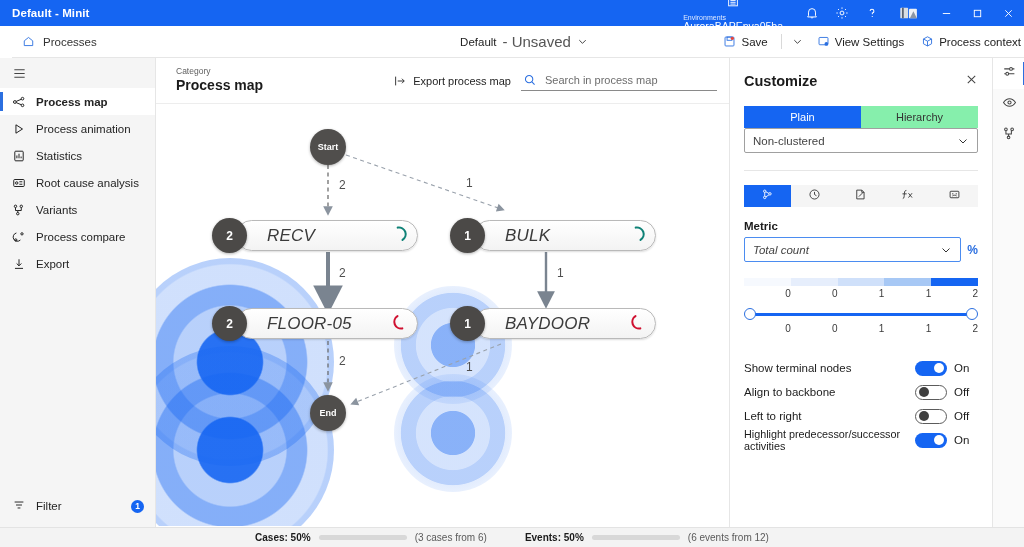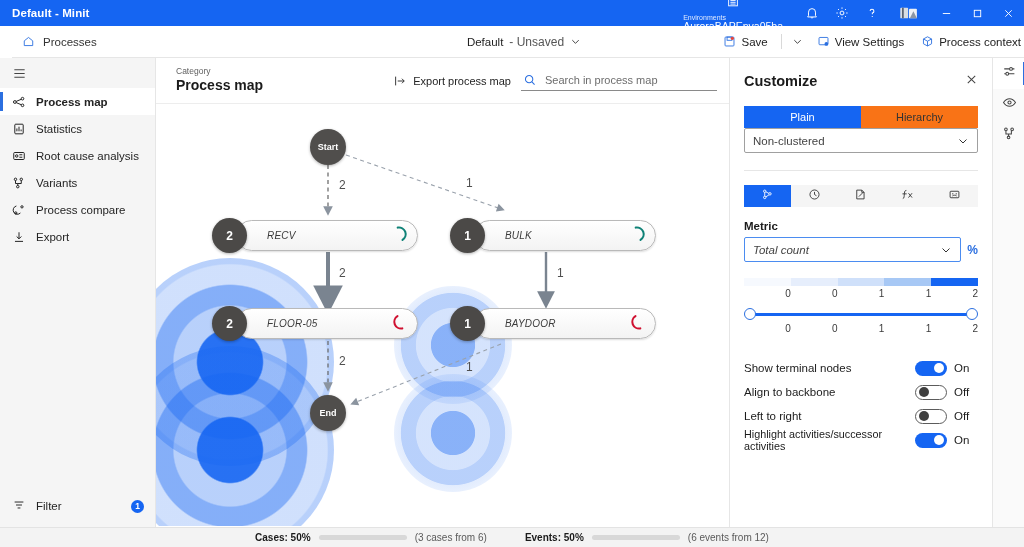--- a/index.html
+++ b/index.html
@@ -45,21 +45,21 @@
   }
   .crumb { display: flex; align-items: center; gap: 8px; padding-left: 10px; }
   .crumb-text { font-size: 11.5px; color: #333; }
   .home-icon { color: #2b6fe0; width: 13px; height: 13px; }
   .cmd-center {
     position: absolute; left: 0; right: 0; display: flex; justify-content: center;
     align-items: center; gap: 6px; pointer-events: none;
   }
   .cmd-center > * { pointer-events: auto; }
   .cmd-title { font-size: 11.5px; color: #222; }
-  .cmd-sub { font-size: 12px; color: #555; }
+  .cmd-sub { font-size: 15px; color: #555; }
   .chev { color: #333; }
   .cmd-right {
     margin-left: auto; display: flex; align-items: center; gap: 3px; padding-right: 8px;
   }
   .cmd-btn {
     display: flex; align-items: center; gap: 5px; padding: 3px 7px; font-size: 11.5px; color: #222;
     border-radius: 2px;
   }
   .cmd-btn svg { color: #2b6fe0; }
   .cmd-sep { width: 1px; height: 15px; background: #d9d9d9; margin: 0 3px; }
@@ -125,21 +125,21 @@
 
   .act-node { position: absolute; height: 31px; }
   .act-pill {
     position: absolute; left: 24px; top: 0; height: 31px; width: 182px;
     background: linear-gradient(#ffffff, #f3f3f3);
     border: 1px solid #b9b9b9; border-radius: 16px;
     box-shadow: 0 1px 2px rgba(0,0,0,.14);
     display: flex; align-items: center;
   }
   .act-label {
-    font-size: 10px; font-style: italic; color: #3b3b3b; padding-left: 30px; letter-spacing: .2px;
+    font-size: 17px; font-style: italic; color: #3b3b3b; padding-left: 30px; letter-spacing: .2px;
   }
   .act-badge {
     position: absolute; left: 0; top: -2px; width: 35px; height: 35px; border-radius: 50%;
     background: #4b4947; color: #fff; display: flex; align-items: center; justify-content: center;
     font-size: 12px; font-weight: 700; box-shadow: 0 1px 3px rgba(0,0,0,.3); z-index: 2;
   }
   .arc { position: absolute; right: 9px; top: 5px; width: 16px; height: 16px; }
 
   .edge-label {
     position: absolute; font-size: 12px; color: #4f4f4f; font-weight: 400;
@@ -151,21 +151,21 @@
     background: #fff; border-left: 1px solid #e6e6e6;
   }
   .rp-head { display: flex; align-items: center; padding: 14px 14px 0 14px; }
   .rp-title { font-size: 14.5px; font-weight: 700; color: #1b1b1b; }
   .rp-close { margin-left: auto; color: #444; cursor: pointer; }
   .seg {
     display: flex; margin: 16px 14px 0 14px; height: 22px; border-radius: 0; overflow: hidden;
   }
   .seg-item {
     flex: 1; display: flex; align-items: center; justify-content: center;
-    font-size: 11px; background: #f97316; color: #333;
+    font-size: 11px; background: #86efac; color: #333;
   }
   .seg-item.active { background: #1565f2; color: #fff; }
   .field-label { font-size: 11.5px; font-weight: 700; color: #1b1b1b; margin: 13px 14px 5px 14px; }
   .combo {
     margin: 0 14px; height: 25px; border: 1px solid #a0a0a0; border-radius: 2px;
     display: flex; align-items: center; padding: 0 8px; font-size: 11.5px; color: #444;
     background: #fff;
   }
   .combo .cv { flex: 1; }
   .combo.focus { border-color: #4b8cf0; font-style: italic; }
@@ -353,20 +353,28 @@
         <svg width="14" height="14" viewBox="0 0 16 16" fill="none" stroke="currentColor" stroke-width="1.1">
           <circle cx="3.3" cy="8" r="1.6"></circle>
             <circle cx="12" cy="4.2" r="1.5"></circle>
             <circle cx="12" cy="11.8" r="1.5"></circle>
           <path d="M4.8 7.3l5.8-2.4M4.8 8.7l5.8 2.4"></path>
         </svg>
       </span>
       <span>Process map</span>
     </div>
 
+    <div class="nav-item">
+      <span class="nav-ico">
+        <svg width="14" height="14" viewBox="0 0 16 16" fill="none" stroke="currentColor" stroke-width="1.1">
+            <path d="M4.5 3.2l7.5 4.8-7.5 4.8z"></path>
+          </svg>
+      </span>
+      <span>Process animation</span>
+    </div>
 
     <div class="nav-item">
       <span class="nav-ico">
         <svg width="14" height="14" viewBox="0 0 16 16" fill="none" stroke="currentColor" stroke-width="1.1">
           <rect x="3.2" y="2.5" width="9.6" height="11" rx="1"></rect>
             <path d="M5.6 10.6V7.4M8 10.6V5.4M10.4 10.6V8.6"></path>
         </svg>
       </span>
       <span>Statistics</span>
     </div>
@@ -664,21 +672,21 @@
         <span class="sw-state">Off</span>
       </div>
       <div class="toggle-row">
         <span class="tl">Left to right</span>
         <span class="switch off">
             <span class="knob"></span>
           </span>
         <span class="sw-state">Off</span>
       </div>
       <div class="toggle-row">
-        <span class="tl" style="font-size:10.8px;">Highlight activities/successor activities</span>
+        <span class="tl" style="font-size:10.8px;">Highlight predecessor/successor activities</span>
         <span class="switch on">
             <span class="knob"></span>
           </span>
         <span class="sw-state">On</span>
       </div>
     </div>
   </div>
 
   <div class="rail">
     <div class="rail-btn active">

